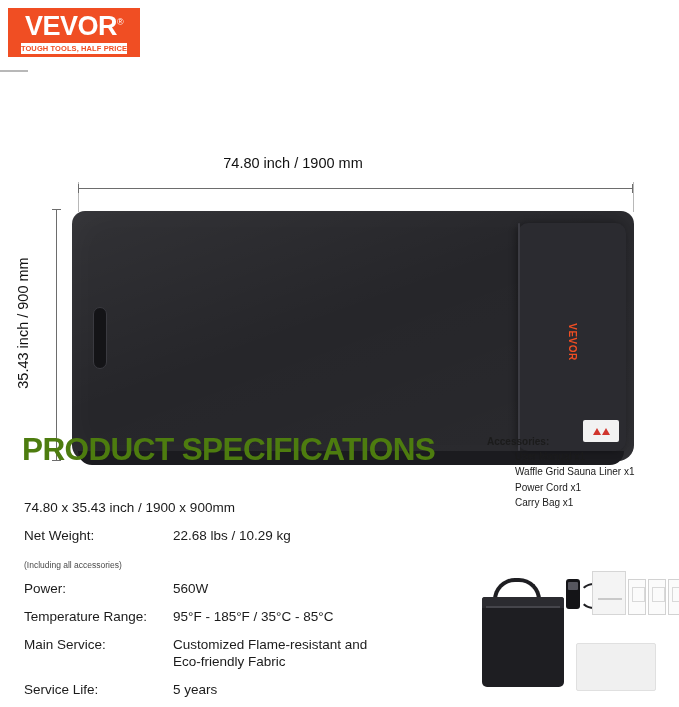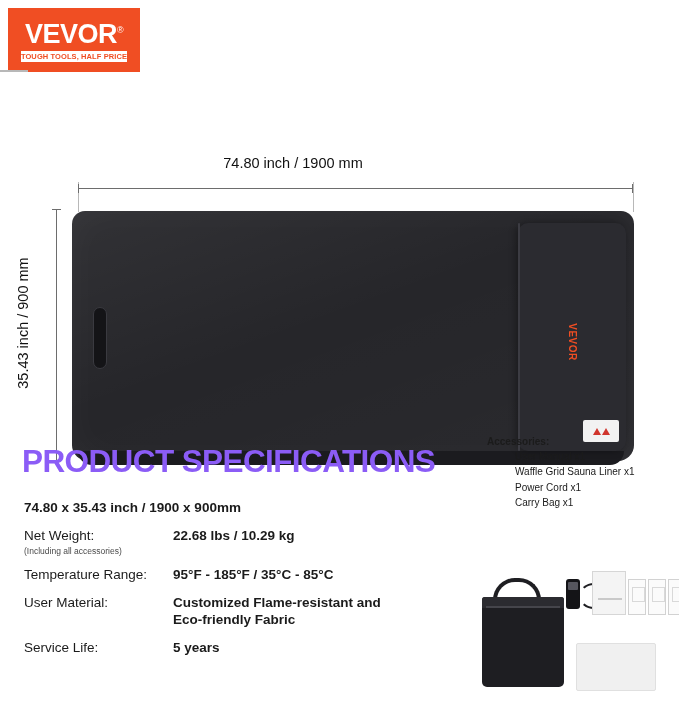--- a/index.html
+++ b/index.html
@@ -12,21 +12,21 @@
     position: relative;
     font-family: "Liberation Sans", sans-serif;
     color: #1a1a1a;
     overflow: hidden;
   }
 
   
   .logo {
     position: absolute;
     left: 8px; top: 8px;
-    width: 132px; height: 64px;
+    width: 132px; height: 49px;
     background: #f04e23;
     display: flex;
     flex-direction: column;
     align-items: center;
     justify-content: center;
     padding-top: 2px;
   }
   .logo-word {
     color: #ffffff;
     font-weight: bold;
@@ -197,25 +197,25 @@
   .warn-tri {
     width: 0; height: 0;
     border-left: 4px solid transparent;
     border-right: 4px solid transparent;
     border-bottom: 7px solid #d0342c;
   }
 
   
   .spec-title {
     position: absolute;
-    left: 22px; top: 443px;
+    left: 22px; top: 431px;
     font-size: 31.5px;
     font-weight: bold;
     letter-spacing: -0.6px;
-    color: #8b5cf6;
+    color: #4d7c0f;
   }
 
   .spec-table {
     position: absolute;
     left: 24px; top: 500px;
     width: 450px;
     font-size: 13.5px;
     color: #1b1b1b;
   }
   .spec-row {
@@ -225,24 +225,24 @@
   }
   .spec-key {
     width: 149px;
     flex: none;
     line-height: 1.25;
   }
   .spec-sub {
     display: block;
     font-size: 8.5px;
     color: #4a4a4a;
-    margin-top: 1px;
+    margin-top: 15px;
   }
   .spec-val {
-    font-weight: bold;
+    font-weight: normal;
     line-height: 1.25;
   }
   .spec-val .ln { display: block; }
 
   
   .acc {
     position: absolute;
     left: 487px; top: 436px;
     width: 190px;
     font-size: 10px;
@@ -406,33 +406,41 @@
   <div class="spec-row">
     <div class="spec-key">
       <span>Net Weight:</span>
       <span class="spec-sub">(Including all accessories)</span>
     </div>
     <div class="spec-val">
       <span class="ln">22.68 lbs / 10.29 kg</span>
     </div>
   </div>
 
+  <div class="spec-row">
+    <div class="spec-key">
+      <span>Power:</span>
+    </div>
+    <div class="spec-val">
+      <span class="ln">560W</span>
+    </div>
+  </div>
 
   <div class="spec-row">
     <div class="spec-key">
       <span>Temperature Range:</span>
     </div>
     <div class="spec-val">
       <span class="ln">95°F - 185°F / 35°C - 85°C</span>
     </div>
   </div>
 
   <div class="spec-row">
     <div class="spec-key">
-      <span>User Material:</span>
+      <span>Main Service:</span>
     </div>
     <div class="spec-val">
       <span class="ln">Customized Flame-resistant and</span>
       <span class="ln">Eco-friendly Fabric</span>
     </div>
   </div>
 
   <div class="spec-row">
     <div class="spec-key">
       <span>Service Life:</span>

